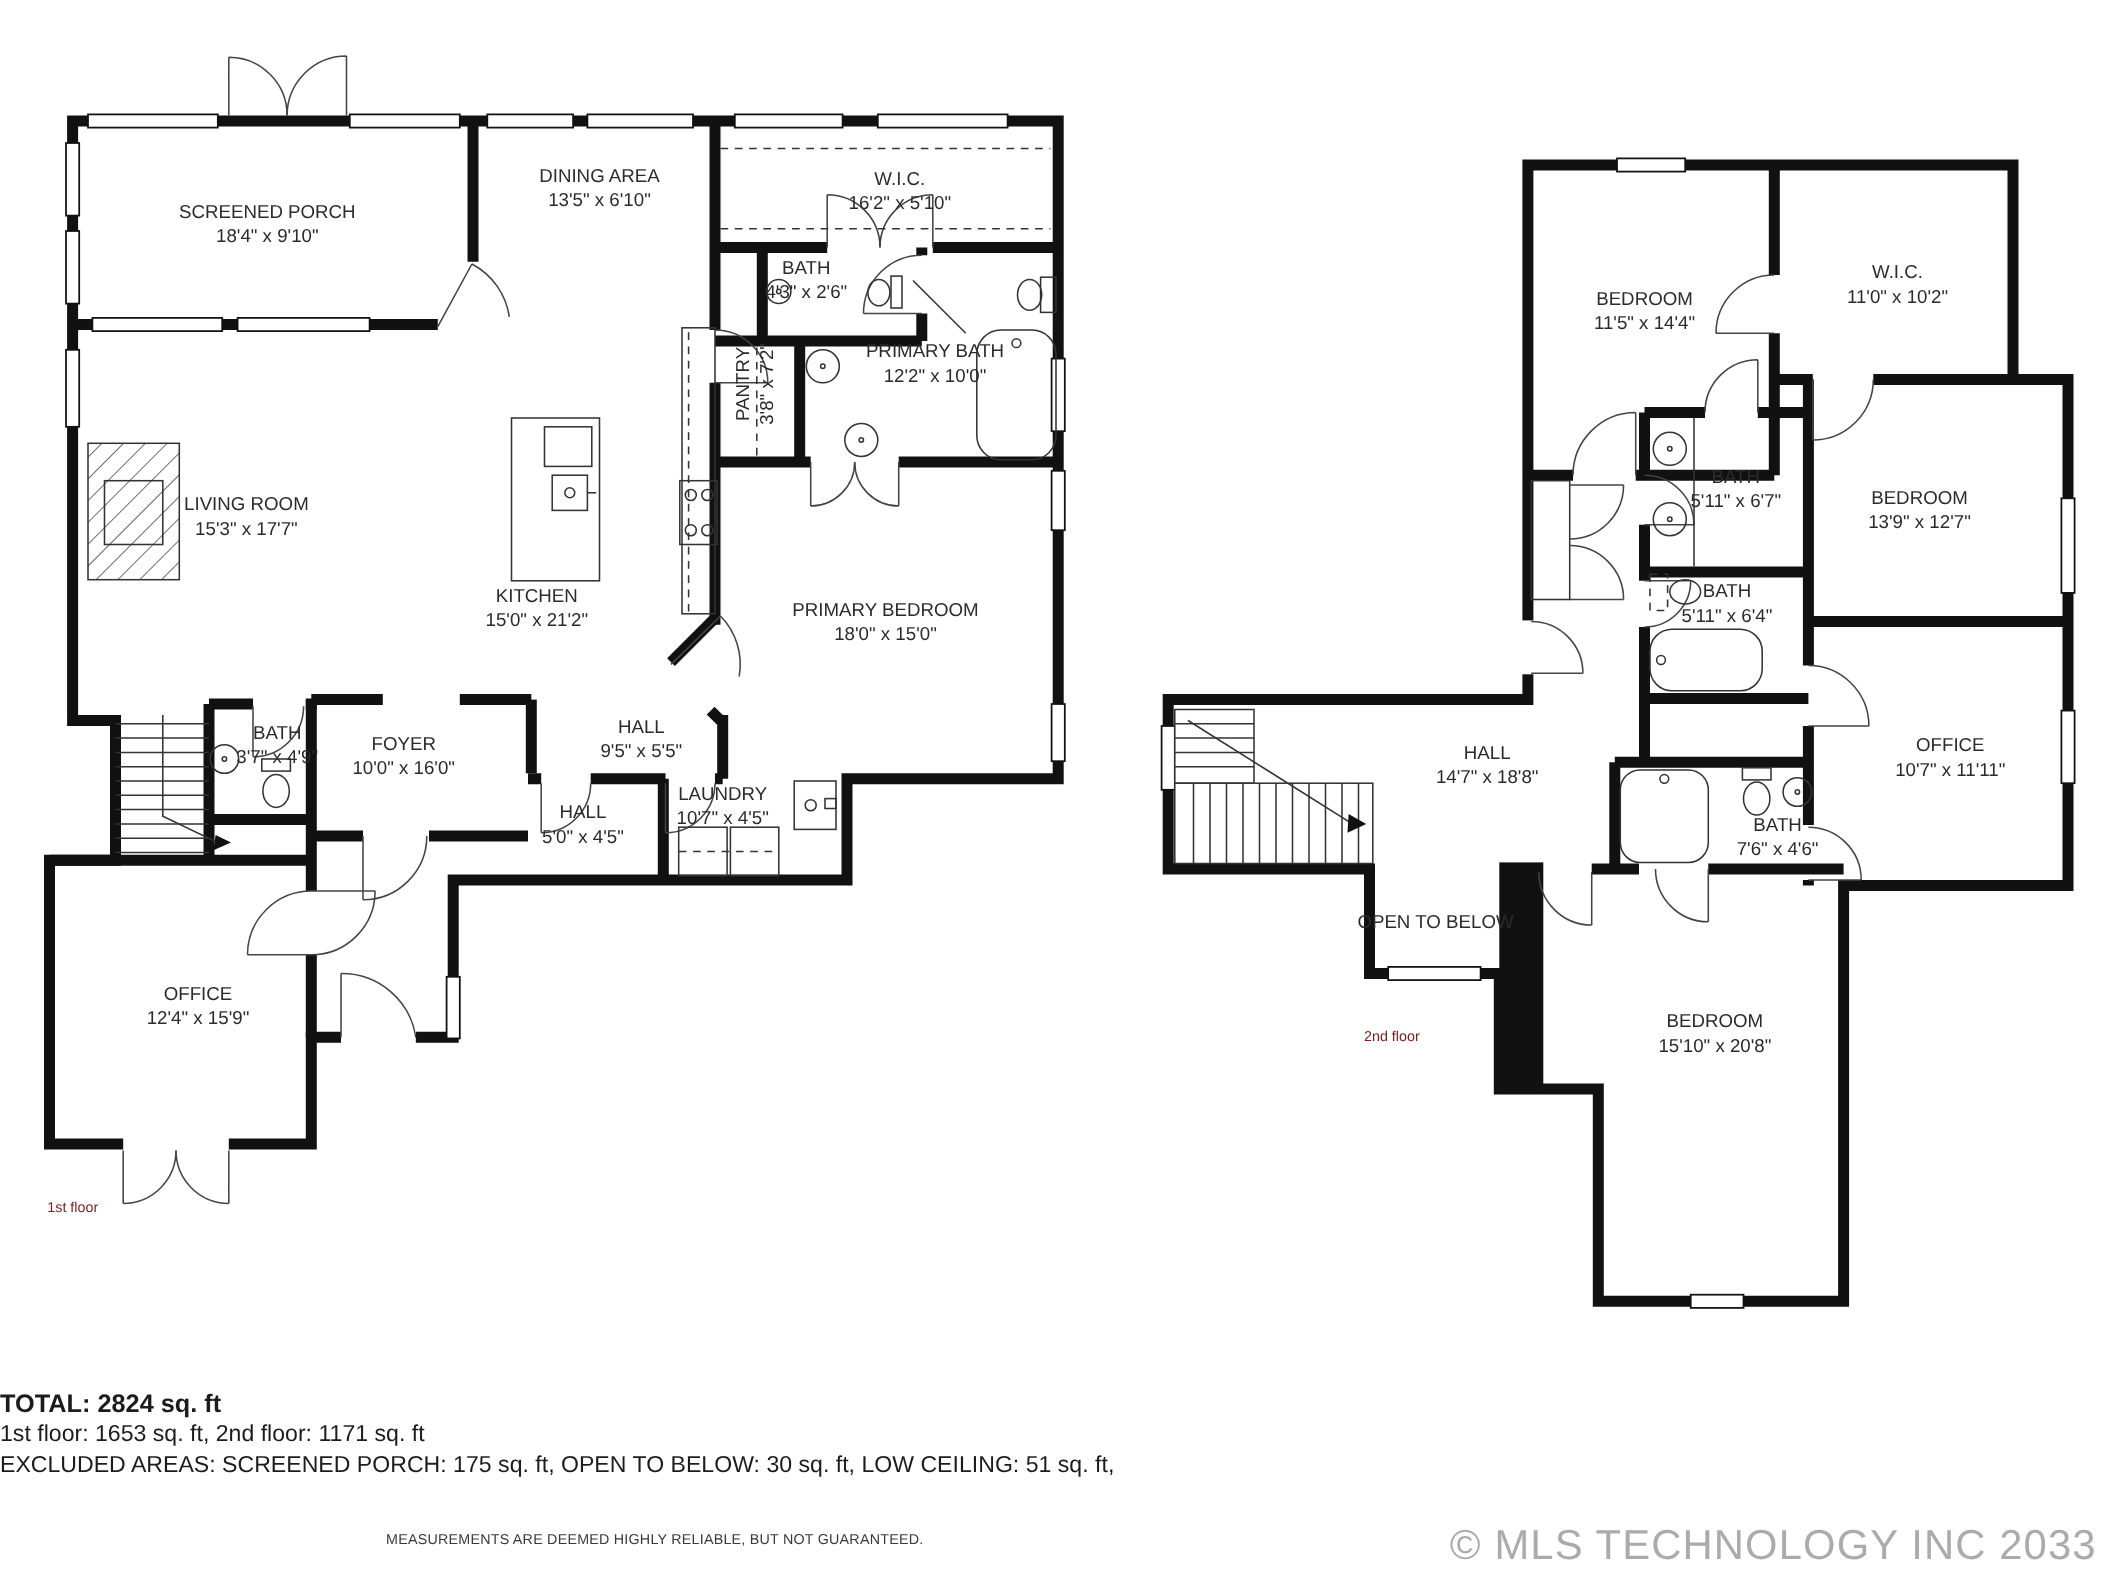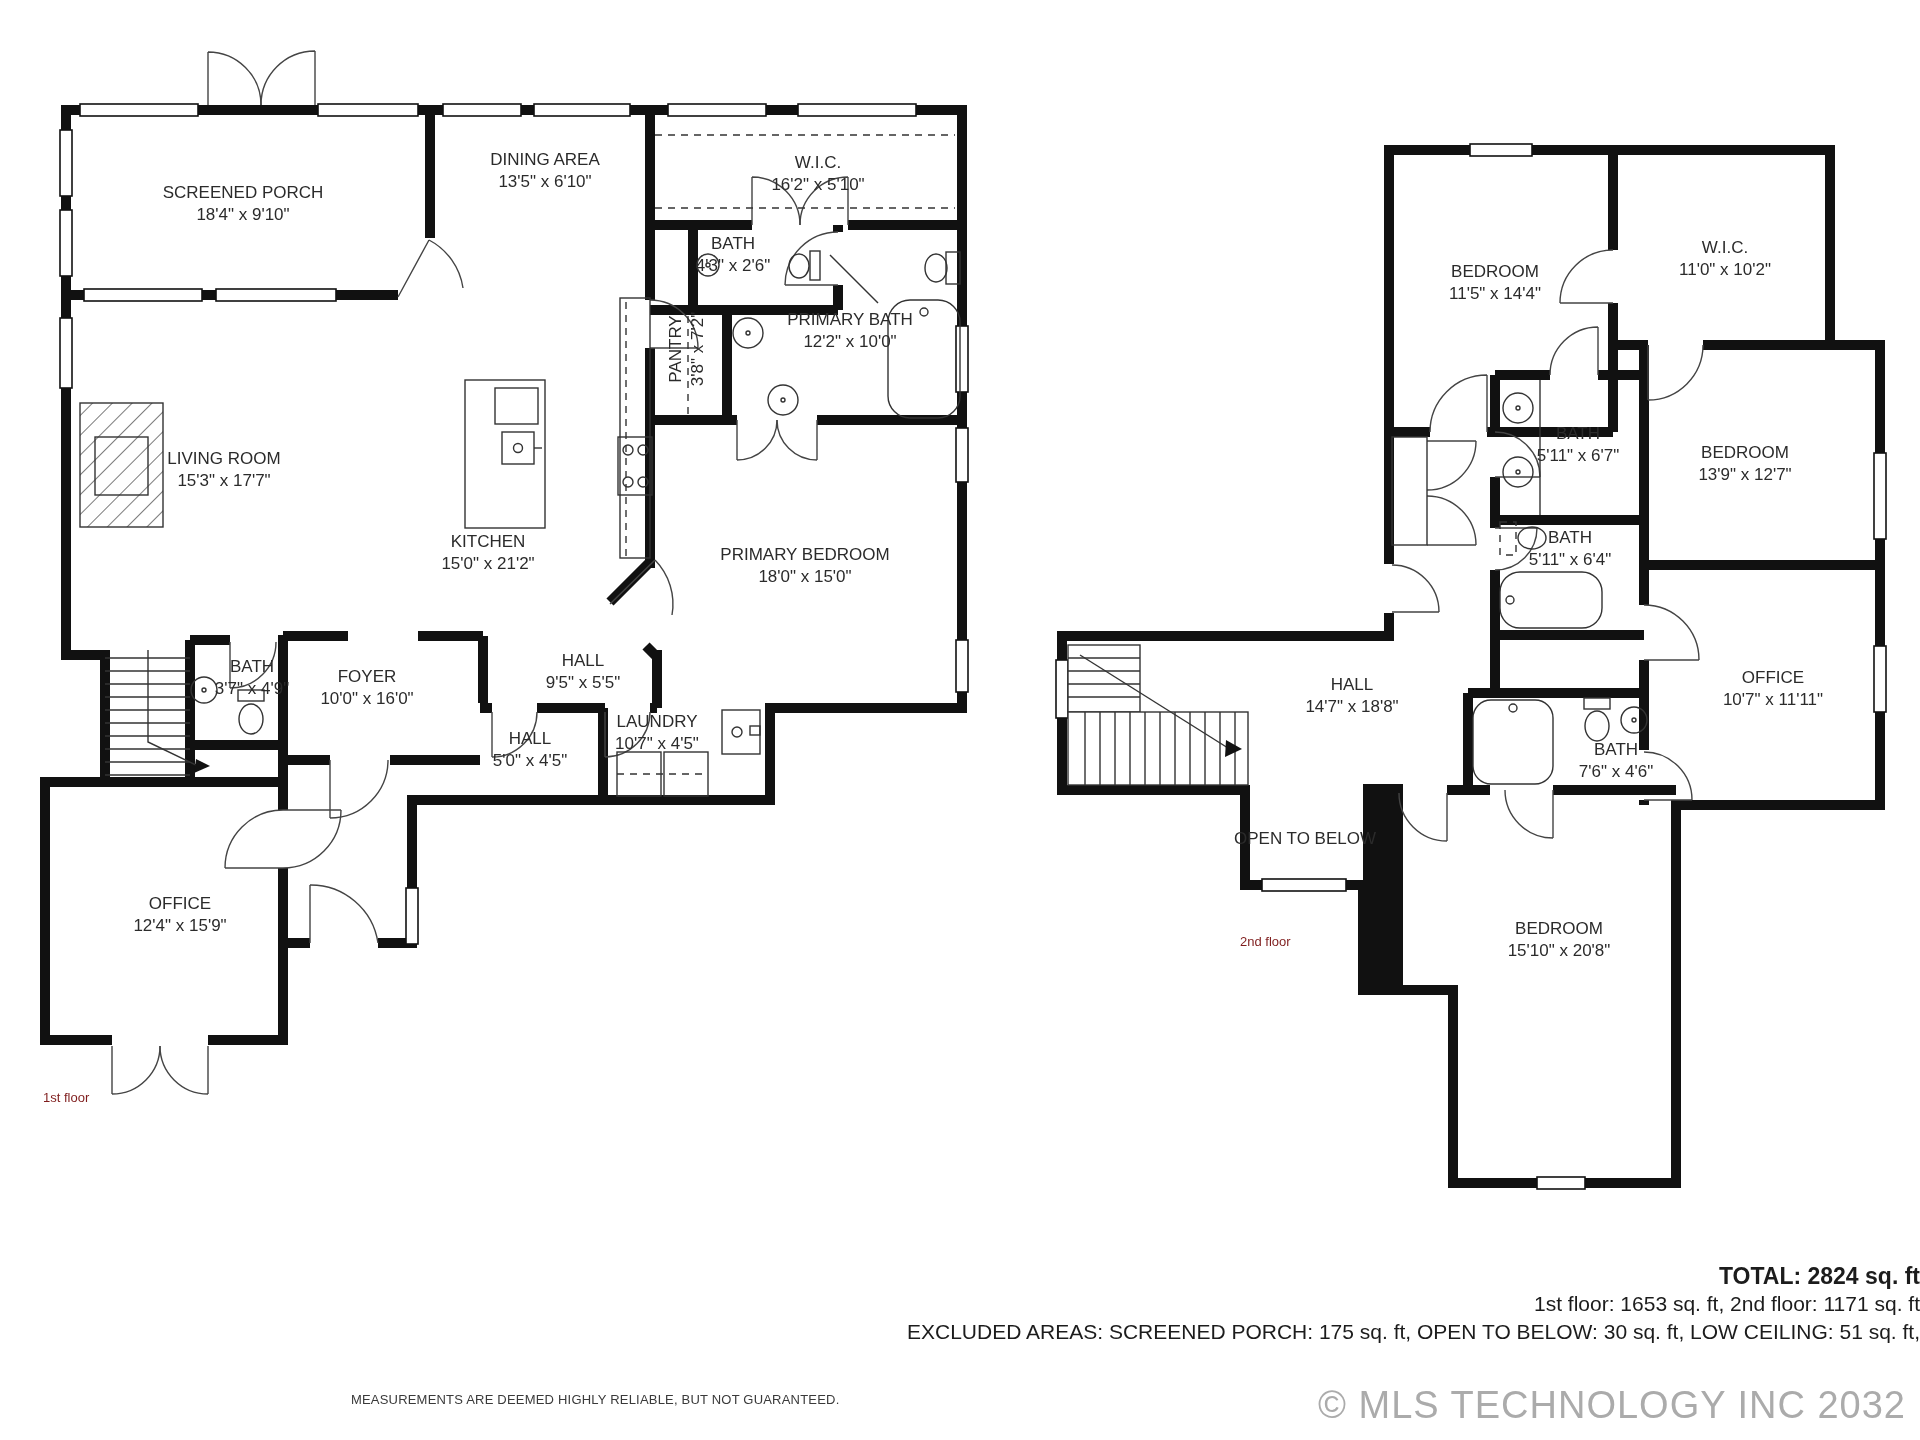--- a/index.html
+++ b/index.html
@@ -4,21 +4,21 @@
 <style>
   html,body{margin:0;padding:0;background:#fff;}
   .page{position:relative;width:1920px;height:1440px;background:#ffffff;overflow:hidden;
         font-family:"Liberation Sans",sans-serif;}
   .plan-svg{position:absolute;left:0;top:0;}
   .room-label{position:absolute;transform:translate(-50%,-50%);display:flex;flex-direction:column;
               align-items:center;text-align:center;color:#2b2b2b;font-size:17px;line-height:22px;
               white-space:nowrap;}
   .room-label.vertical{transform:translate(-50%,-50%) rotate(-90deg);}
   .floor-caption{position:absolute;font-size:13px;color:#7f1d1d;white-space:nowrap;}
-  .summary{position:absolute;left:0;top:1262px;width:100%;text-align:right;color:#1c1c1c;
+  .summary{position:absolute;left:0;top:1262px;width:100%;text-align:left;color:#1c1c1c;
            font-size:21px;line-height:28px;}
   .summary .total{font-size:23px;font-weight:bold;}
   .disclaimer{position:absolute;left:0;top:1392px;width:62%;text-align:center;color:#3a3a3a;
               font-size:13px;letter-spacing:.2px;}
   .watermark{position:absolute;right:14px;top:1384px;font-size:38px;color:#ababab;
              letter-spacing:1px;font-weight:400;}
   
   .w{stroke:#111;stroke-width:10;fill:none;}
   .fillw{stroke:#111;stroke-width:10;fill:#fff;}
   .t{stroke:#333;stroke-width:1.4;fill:none;}
@@ -355,15 +355,15 @@
     <span>15'10" x 20'8"</span>
   </div>
   <div class="floor-caption" style="left:1240px;top:934px">2nd floor</div>
 
   <div class="summary">
     <div class="total">TOTAL: 2824 sq. ft</div>
     <div>1st floor: 1653 sq. ft, 2nd floor: 1171 sq. ft</div>
     <div>EXCLUDED AREAS: SCREENED PORCH: 175 sq. ft, OPEN TO BELOW: 30 sq. ft, LOW CEILING: 51 sq. ft,</div>
   </div>
   <div class="disclaimer">MEASUREMENTS ARE DEEMED HIGHLY RELIABLE, BUT NOT GUARANTEED.</div>
-  <div class="watermark">© MLS TECHNOLOGY INC 2032</div>
+  <div class="watermark">© MLS TECHNOLOGY INC 2033</div>
 
 </div>
 
 </body></html>

